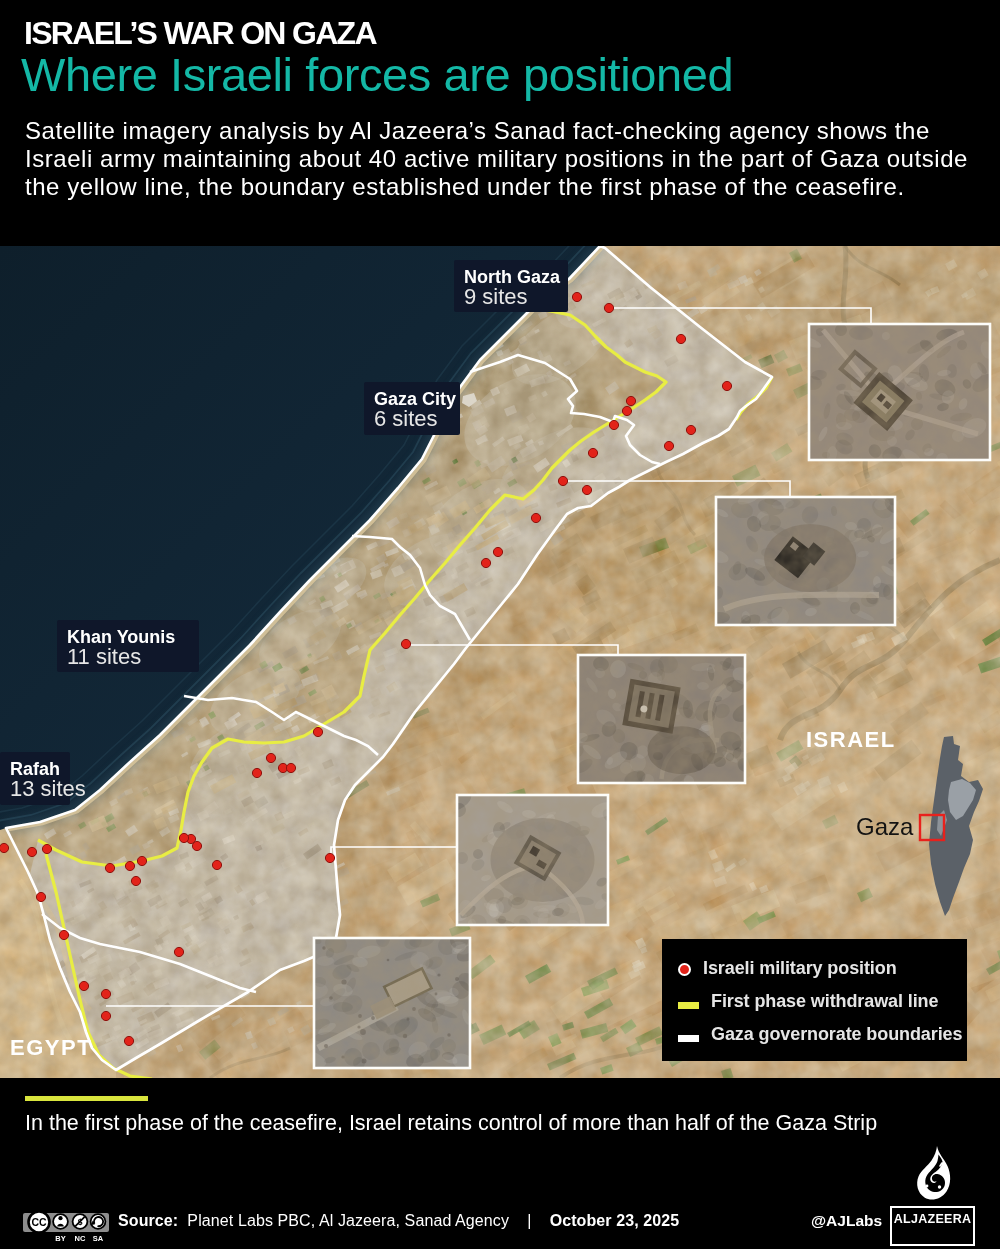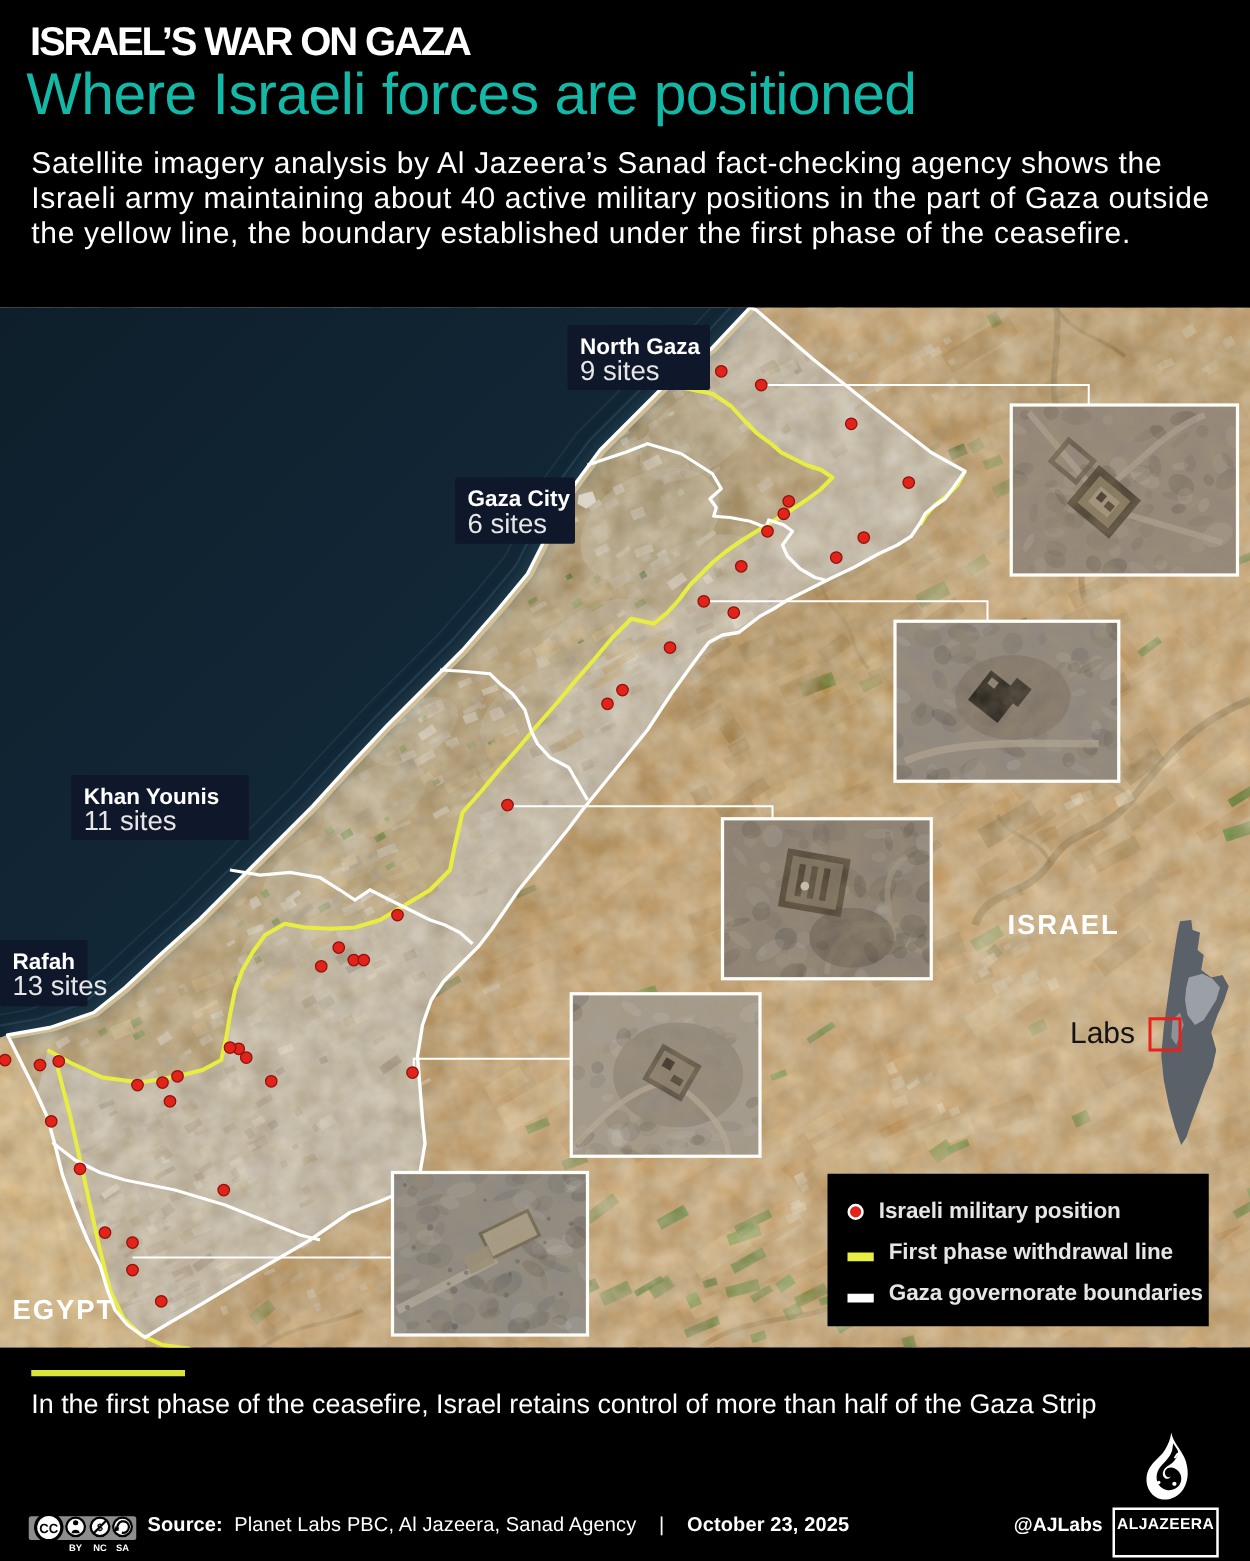--- a/index.html
+++ b/index.html
@@ -2029,21 +2029,21 @@
 <div class="maplabel" style="left:57px;top:620px;width:142px;height:52px">
       <div class="l1">Khan Younis</div>
       <div class="l2">11 sites</div>
     </div>
 <div class="maplabel" style="left:0px;top:752px;width:70px;height:53px">
       <div class="l1">Rafah</div>
       <div class="l2">13 sites</div>
     </div>
 <div class="bigtag" style="left:806px;top:727px;font-size:22px">ISRAEL</div>
 <div class="bigtag" style="left:10px;top:1035px;font-size:22px">EGYPT</div>
-<div class="gazatxt">Labs</div>
+<div class="gazatxt">Gaza</div>
 <div class="legend">
 <div class="row" style="top:19px"><span class="sw" style="width:13px;height:13px;border-radius:50%;background:#e2231a;border:2.5px solid #fff"></span>Israeli military position</div>
 <div class="row" style="top:52px"><span class="sw" style="width:21px;height:7px;background:#e8ed43"></span>First phase withdrawal line</div>
 <div class="row" style="top:85px"><span class="sw" style="width:21px;height:7px;background:#fff"></span>Gaza governorate boundaries</div>
 </div>
 <div class="footline"></div>
 <div class="caption">In the first phase of the ceasefire, Israel retains control of more than half of the Gaza Strip</div>
 <div class="cc">
 <svg width="100" height="34" viewBox="0 0 100 34">
 <rect x="3" y="3" width="86" height="19" rx="2" fill="#8d8d8d"></rect>

